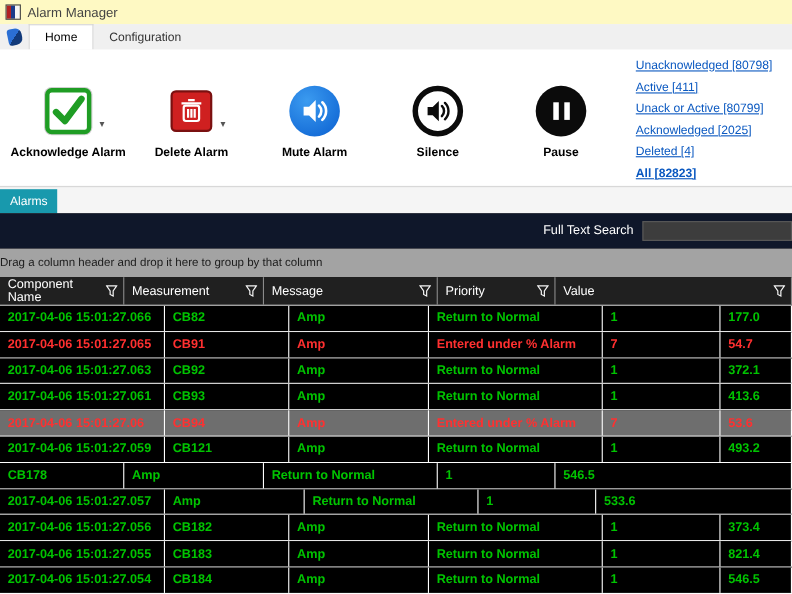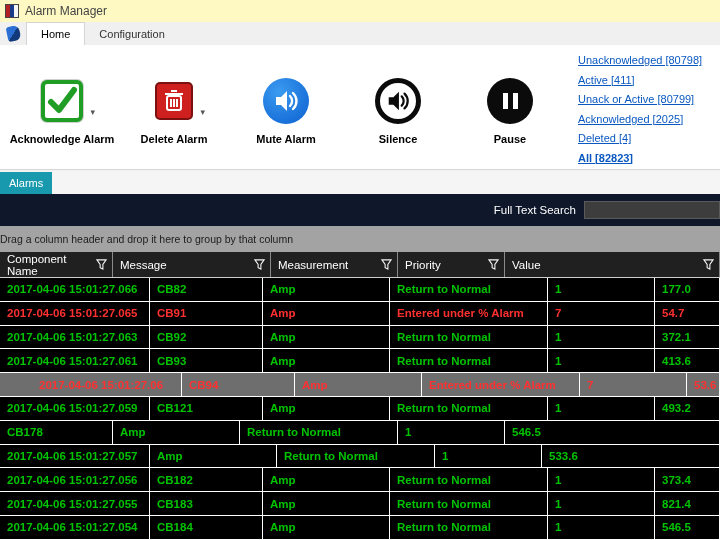--- a/index.html
+++ b/index.html
@@ -66,21 +66,21 @@
   .col-meas { width:127px; flex:none; }
   .col-msg  { width:158px; flex:none; }
   .col-pri  { width:107px; flex:none; }
   .col-val  { flex:1; }
 
   .rows { flex:1; display:flex; flex-direction:column; overflow:hidden; }
   .row { height:23.8px; flex:none; display:flex; background:#000; border-bottom:1px solid #ffffff; cursor:pointer; }
   .row .cell { display:flex; align-items:center; font-size:11.5px; font-weight:bold; padding:0 7px; border-right:1px solid #ffffff; white-space:nowrap; overflow:hidden; }
   .row.state-normal .cell { color:#00c400; }
   .row.state-alarm  .cell { color:#ff3030; }
-  .row.selected { background:#6e6e6e;padding-left:32px; }
+  .row.selected { background:#6e6e6e; }
 </style>
 </head>
 <body>
 
 <div class="window">
 
   <div class="titlebar">
     <div class="app-icon"></div>
     <div class="titlebar-text">Alarm Manager</div>
   </div>
@@ -190,28 +190,28 @@
       <span>Drag a column header and drop it here to group by that column</span>
     </div>
 
     <div class="thead">
       <div class="th col-comp">
         <span>Component Name</span>
         <svg class="funnel" width="11" height="11" viewBox="0 0 12 12">
             <path d="M1 1 H11 L7.5 6 V11 L4.5 9.5 V6 Z" fill="none" stroke="#fff" stroke-width="1.2"></path>
           </svg>
       </div>
+      <div class="th col-meas">
+        <span>Measurement</span>
+        <svg class="funnel" width="11" height="11" viewBox="0 0 12 12">
+            <path d="M1 1 H11 L7.5 6 V11 L4.5 9.5 V6 Z" fill="none" stroke="#fff" stroke-width="1.2"></path>
+          </svg>
+      </div>
       <div class="th col-msg">
         <span>Message</span>
-        <svg class="funnel" width="11" height="11" viewBox="0 0 12 12">
-            <path d="M1 1 H11 L7.5 6 V11 L4.5 9.5 V6 Z" fill="none" stroke="#fff" stroke-width="1.2"></path>
-          </svg>
-      </div>
-      <div class="th col-meas">
-        <span>Measurement</span>
         <svg class="funnel" width="11" height="11" viewBox="0 0 12 12">
             <path d="M1 1 H11 L7.5 6 V11 L4.5 9.5 V6 Z" fill="none" stroke="#fff" stroke-width="1.2"></path>
           </svg>
       </div>
       <div class="th col-pri">
         <span>Priority</span>
         <svg class="funnel" width="11" height="11" viewBox="0 0 12 12">
             <path d="M1 1 H11 L7.5 6 V11 L4.5 9.5 V6 Z" fill="none" stroke="#fff" stroke-width="1.2"></path>
           </svg>
       </div>

